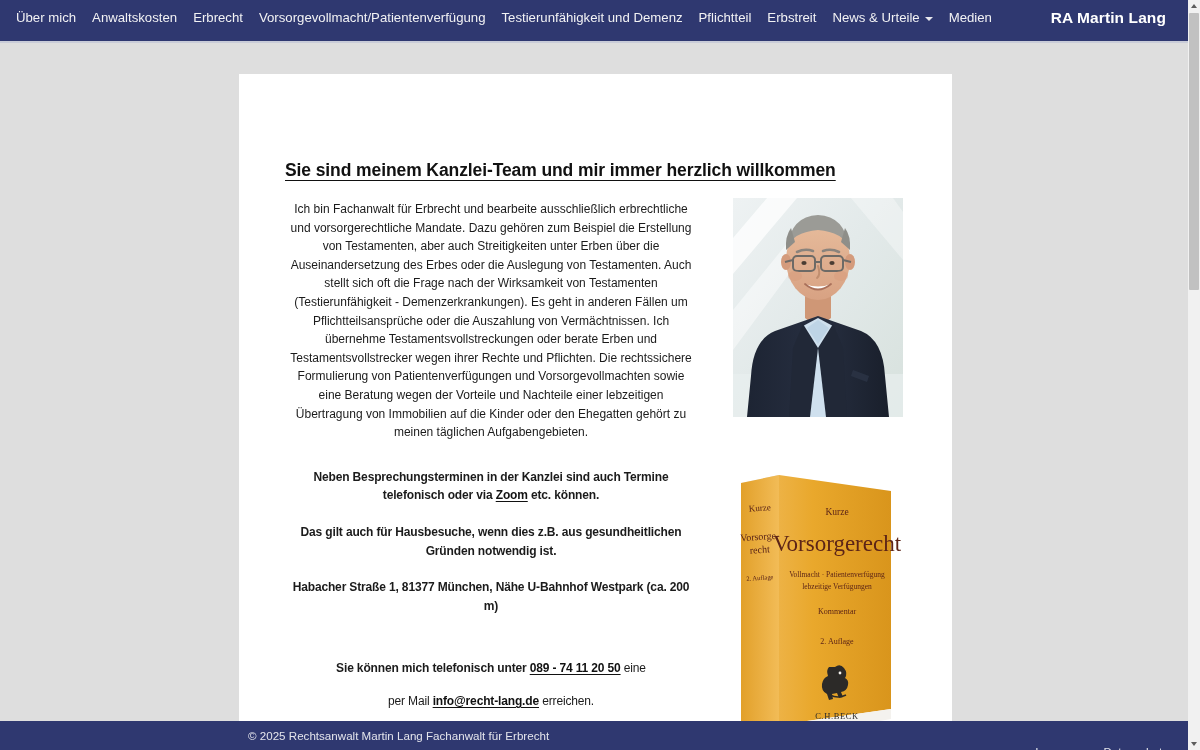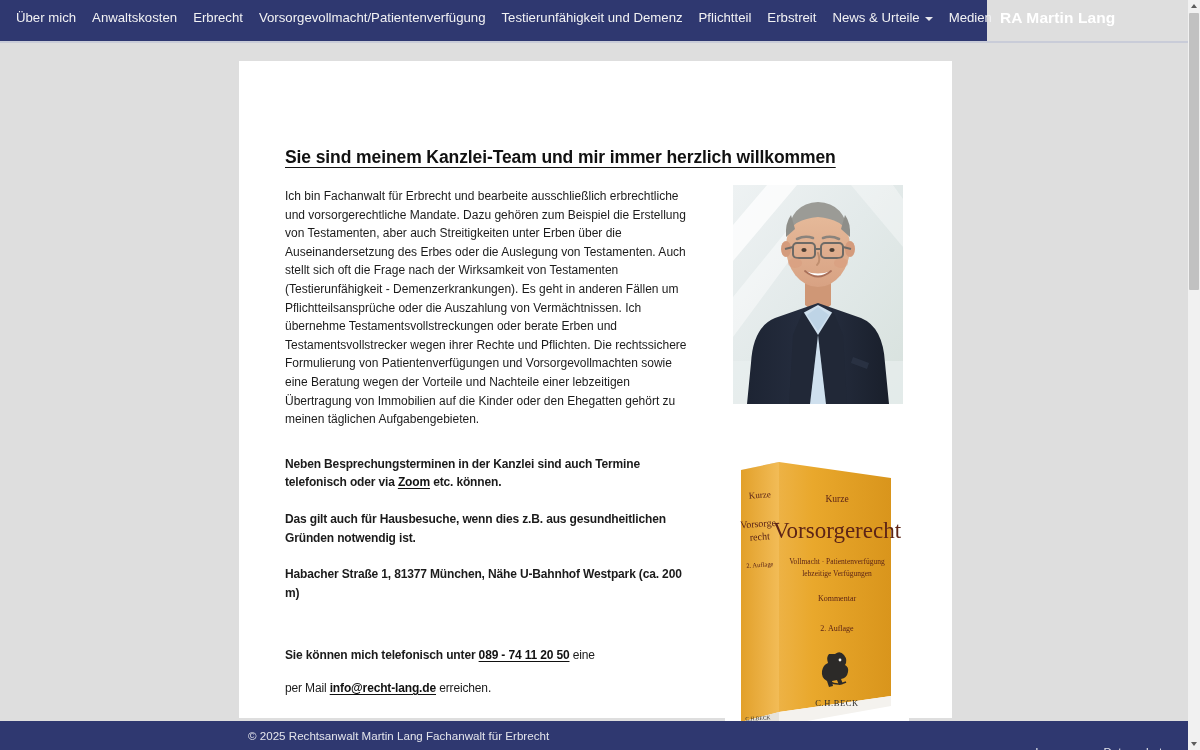--- a/index.html
+++ b/index.html
@@ -18,21 +18,21 @@
     width: 1200px;
     height: 750px;
     overflow: hidden;
     background: #dedede;
   }
 
   
   #navbar {
     position: absolute;
     top: 0; left: 0;
-    width: 987px;
+    width: 1188px;
     height: 41px;
     background: #2f3870;
     display: flex;
     align-items: center;
     padding: 0 14px 5px 8px;
     z-index: 10;
   }
   #nav-links {
     display: flex;
     align-items: center;
@@ -73,24 +73,25 @@
     top: 41px; left: 0;
     width: 1188px;
     height: 2px;
     background: #c9ccd8;
     z-index: 9;
   }
 
   
   #page {
     position: absolute;
-    top: 40px; left: 0;
+    top: 53px; left: 0;
     width: 940px;
     height: 678px;
     background: #dedede;
+    text-align: center;
   }
 
   
   #card {
     position: absolute;
     left: 239px;
     top: 21px;
     width: 713px;
     height: 657px;
     background: #ffffff;

